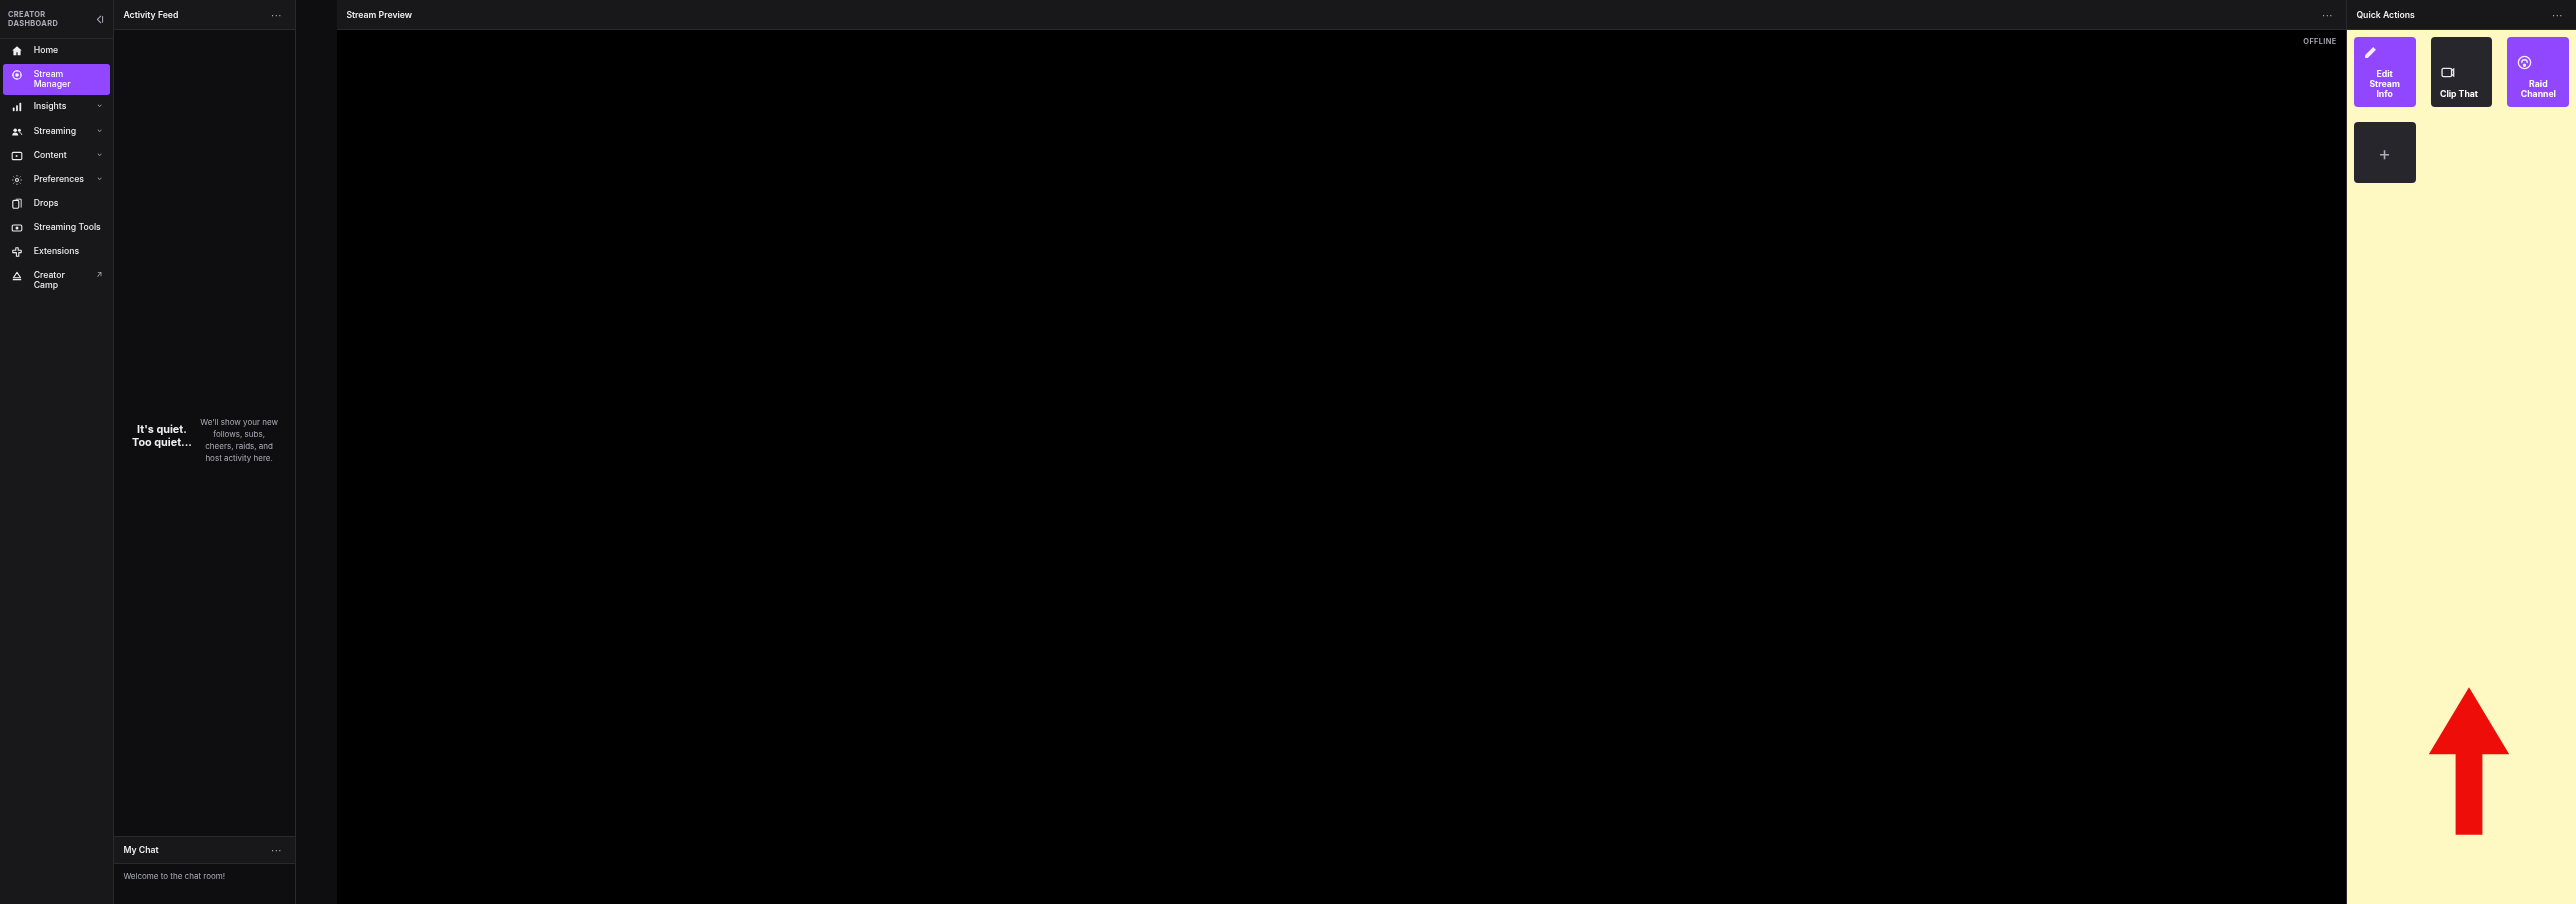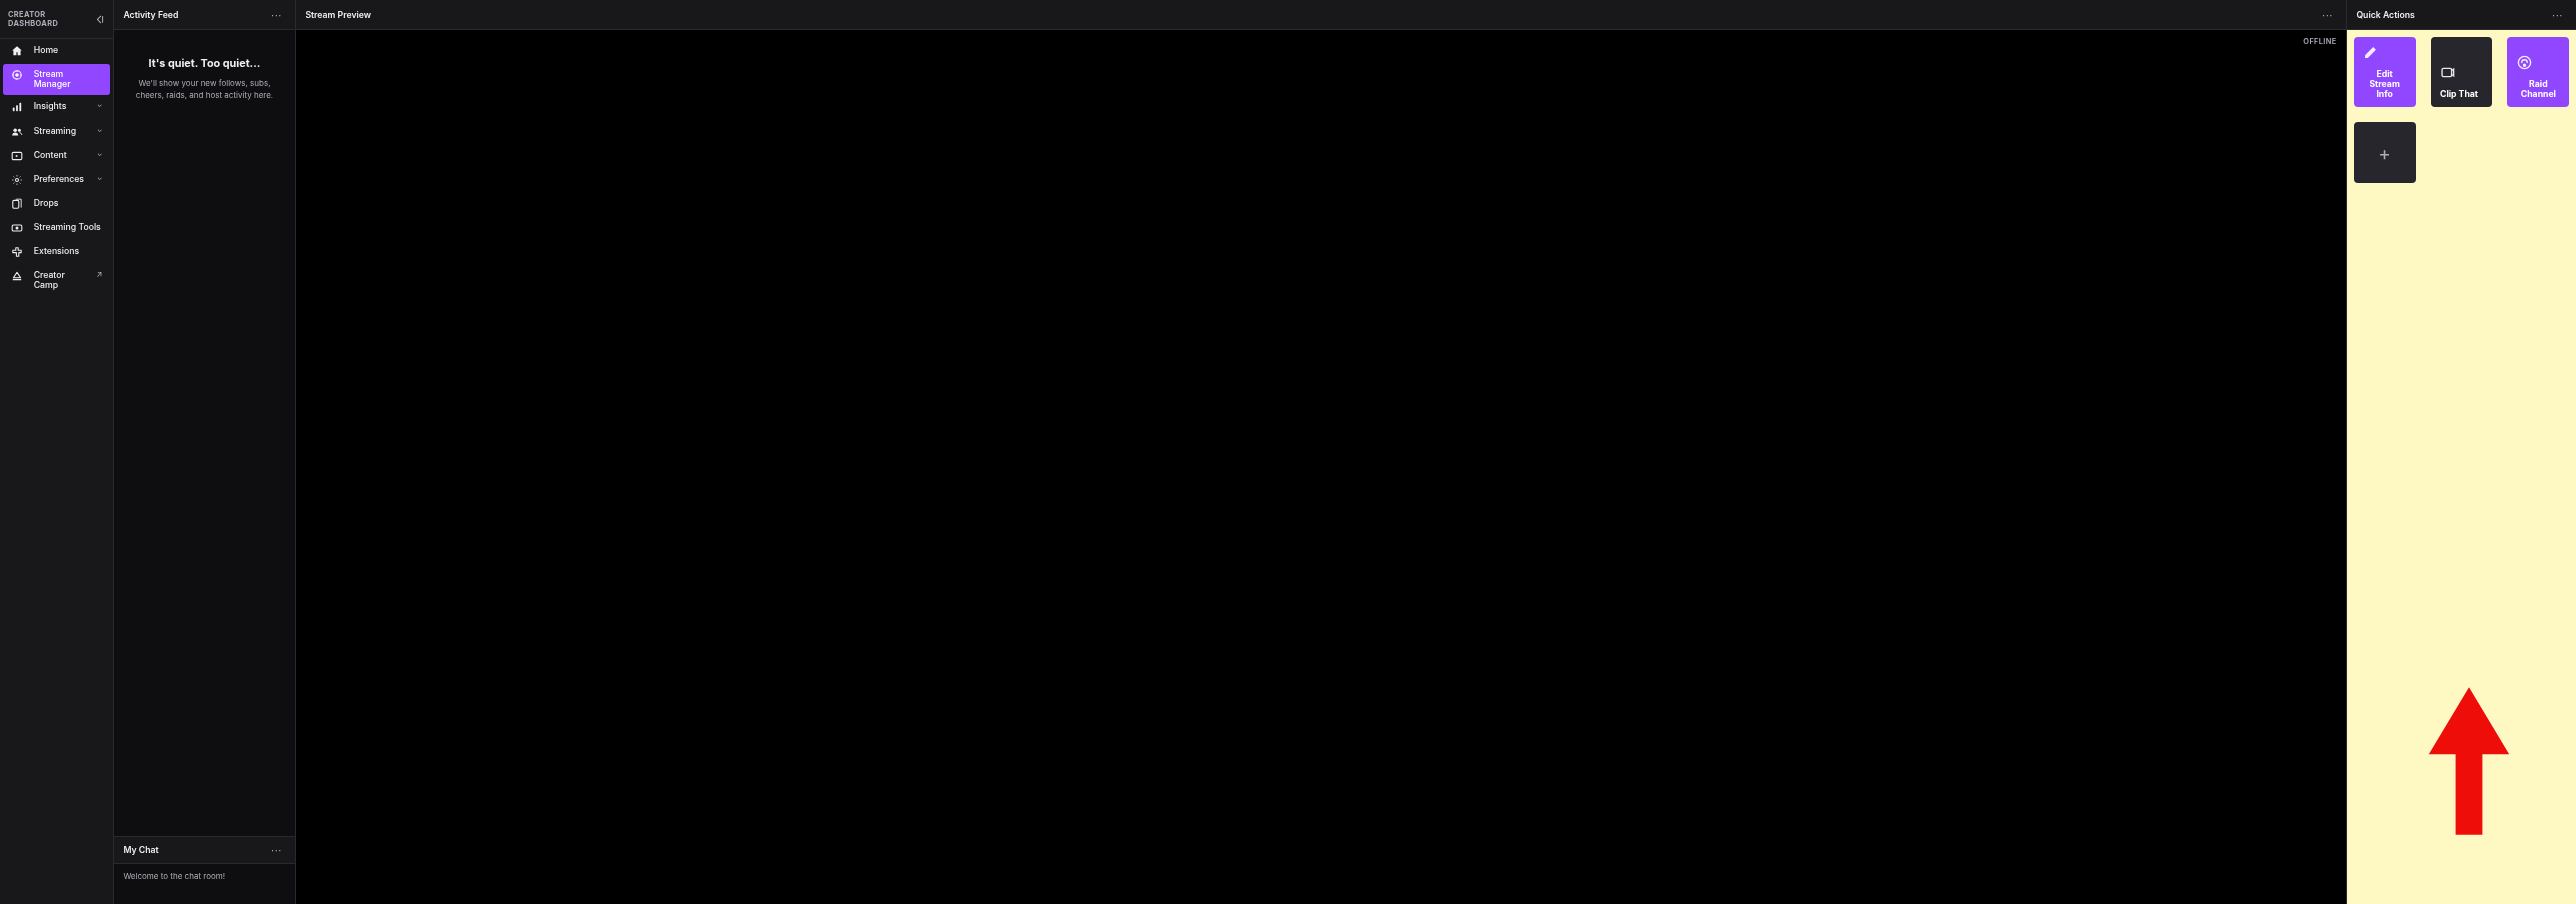--- a/index.html
+++ b/index.html
@@ -145,21 +145,21 @@
     }
 
     #activity-feed-panel {
       width: 182px;
       min-width: 182px;
     }
 
     .activity-feed-body {
       flex: 1;
       display: flex;
-      flex-direction: column;
+      flex-direction: row;
       align-items: center;
       justify-content: flex-start;
       padding: 27px 13.4px 13.4px;
       text-align: center;
       background: #0e0e10;
     }
 
     .activity-quiet-title {
       font-size: 10.8px;
       font-weight: 700;
@@ -193,20 +193,21 @@
       padding: 6.7px 9.4px;
       background: #0e0e10;
       min-height: 40px;
       color: #adadb8;
       font-size: 8px;
     }
 
     
     #stream-preview-panel {
       flex: 1;
+      margin-left: 41px;
     }
 
     .stream-preview-body {
       flex: 1;
       background: #000;
       display: flex;
       align-items: flex-start;
       justify-content: flex-end;
       padding: 6.7px 9.4px;
     }

